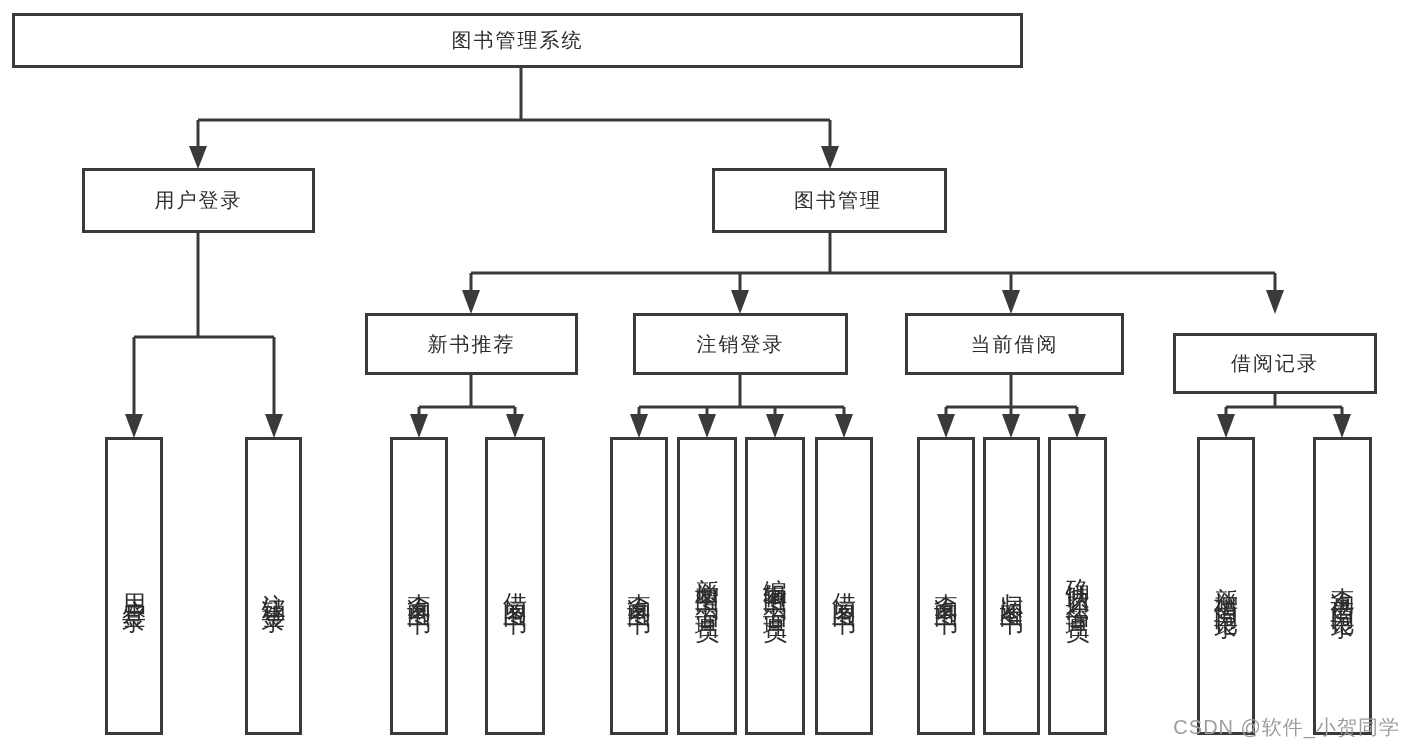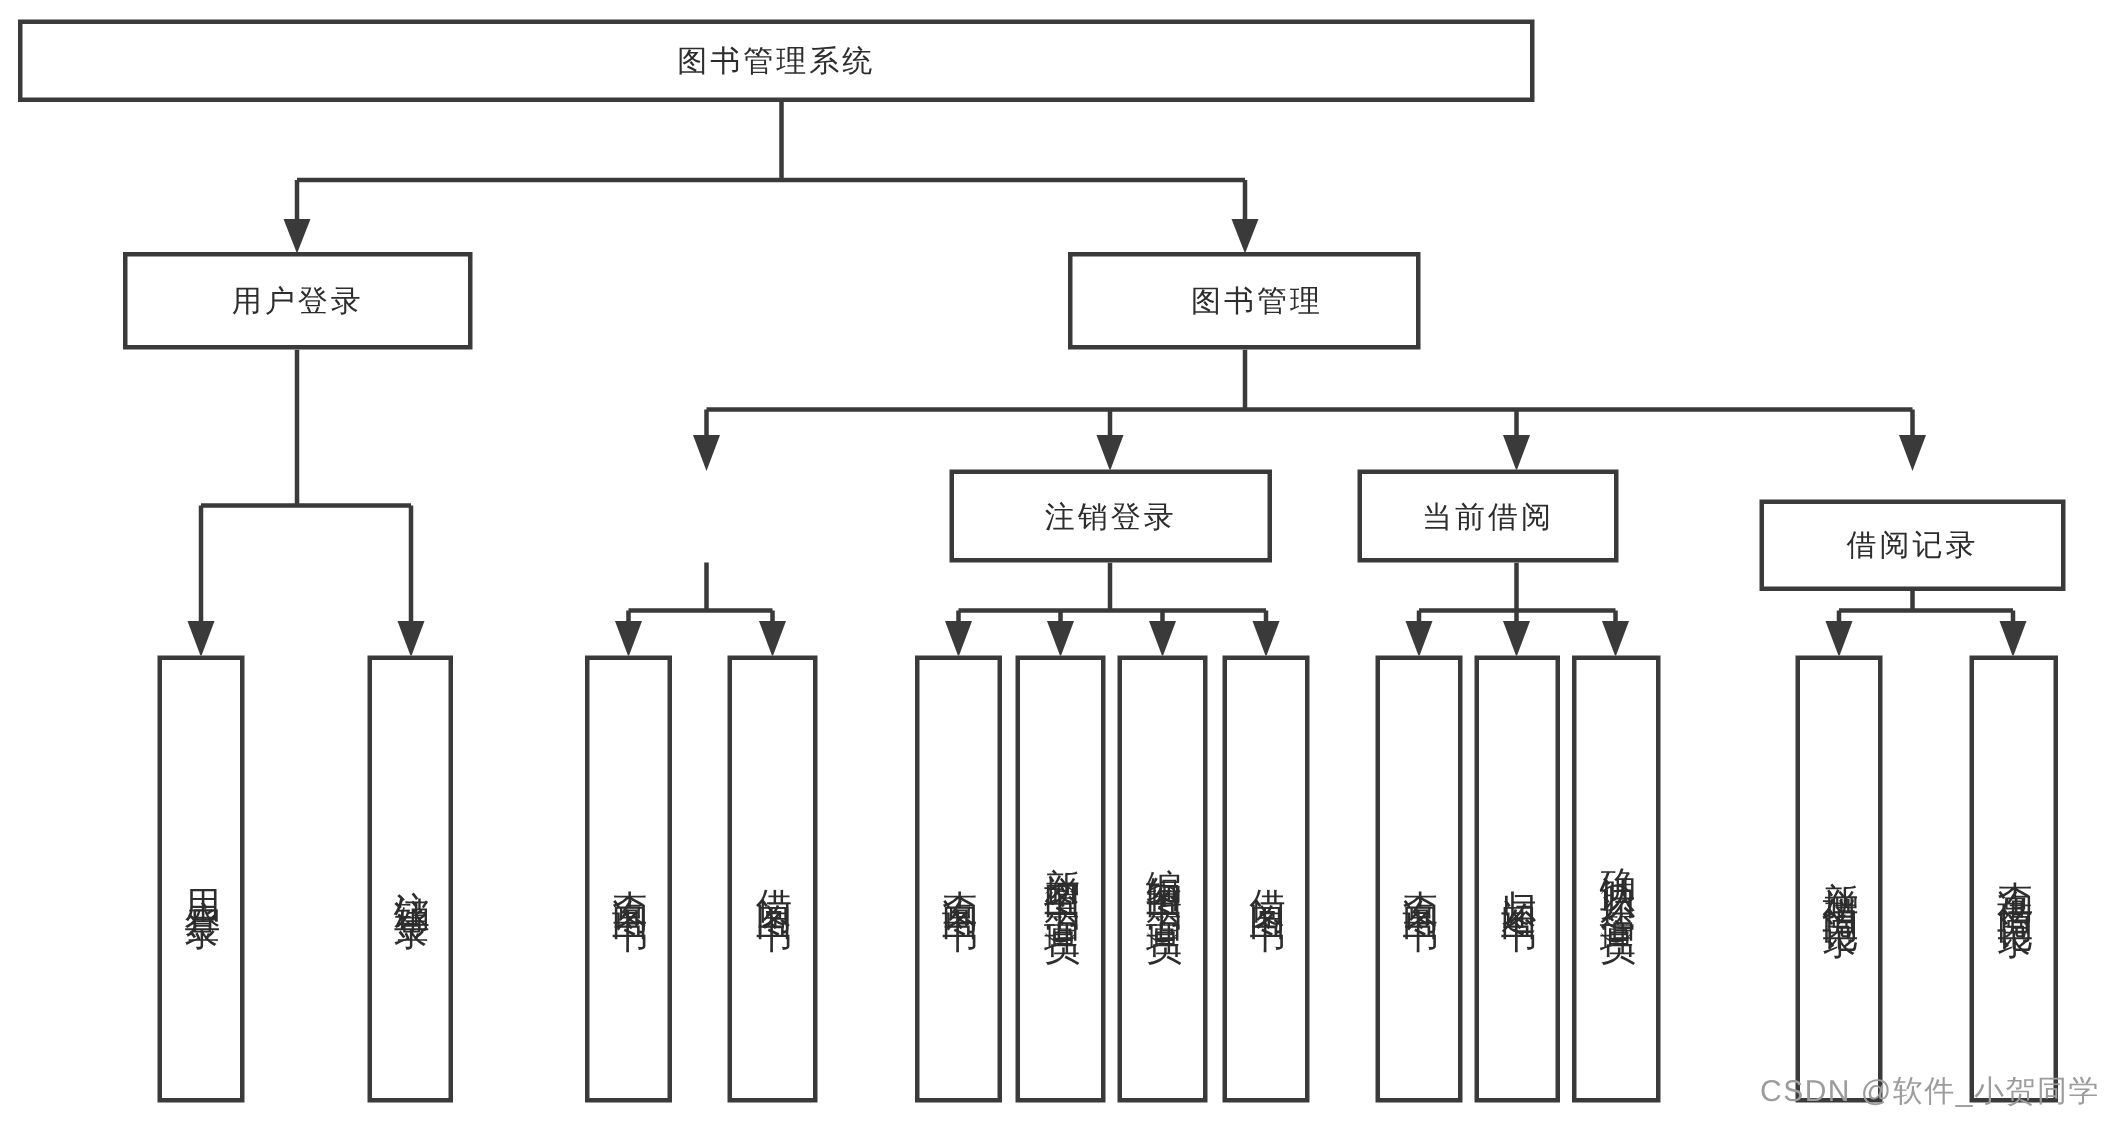--- a/index.html
+++ b/index.html
@@ -82,22 +82,23 @@
       <polygon points="1217,414 1235,414 1226,438"></polygon>
       <polygon points="1333,414 1351,414 1342,438"></polygon>
     </g>
   </svg>
 
   <div class="box hbox" style="left:12px;top:13px;width:1011px;height:55px;">图书管理系统</div>
 
   <div class="box hbox" style="left:82px;top:168px;width:233px;height:65px;">用户登录</div>
   <div class="box hbox" style="left:712px;top:168px;width:235px;height:65px;padding-left:17px;">图书管理</div>
 
+  <div class="box hbox" style="left:365px;top:313px;width:213px;height:62px;">新书推荐</div>
   <div class="box hbox" style="left:633px;top:313px;width:215px;height:62px;">注销登录</div>
-  <div class="box hbox" style="left:905px;top:313px;width:174px;height:62px;text-align:center;">当前借阅</div>
+  <div class="box hbox" style="left:905px;top:313px;width:219px;height:62px;text-align:center;">当前借阅</div>
   <div class="box hbox" style="left:1173px;top:313px;width:204px;height:61px;margin-top:20px;">借阅记录</div>
 
   <div class="box vbox" style="left:105px;width:58px;">用户登录</div>
   <div class="box vbox" style="left:245px;width:57px;">注销登录</div>
 
   <div class="box vbox" style="left:390px;width:58px;">查询图书</div>
   <div class="box vbox" style="left:485px;width:60px;">借阅图书</div>
 
   <div class="box vbox" style="left:610px;width:58px;">查询图书</div>
   <div class="box vbox" style="left:677px;width:60px;">新增图书（管理员）</div>

